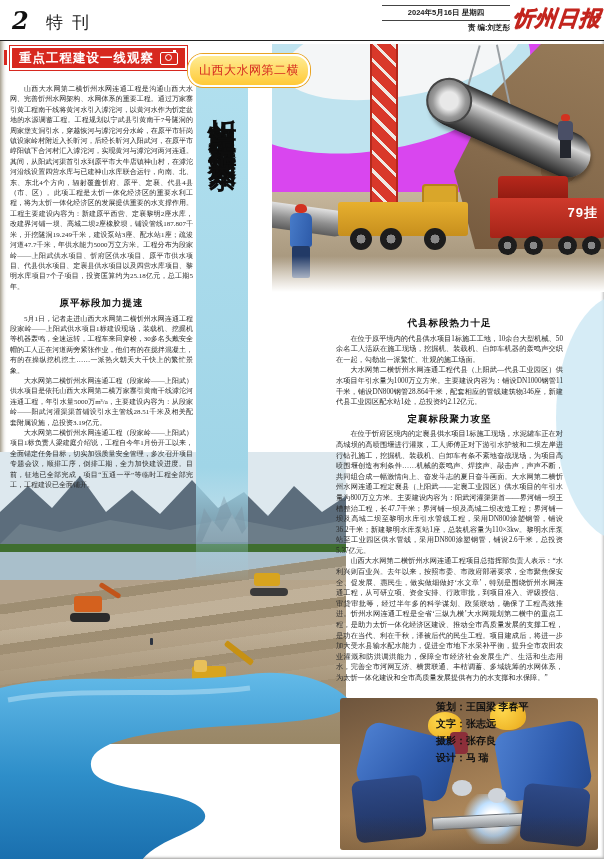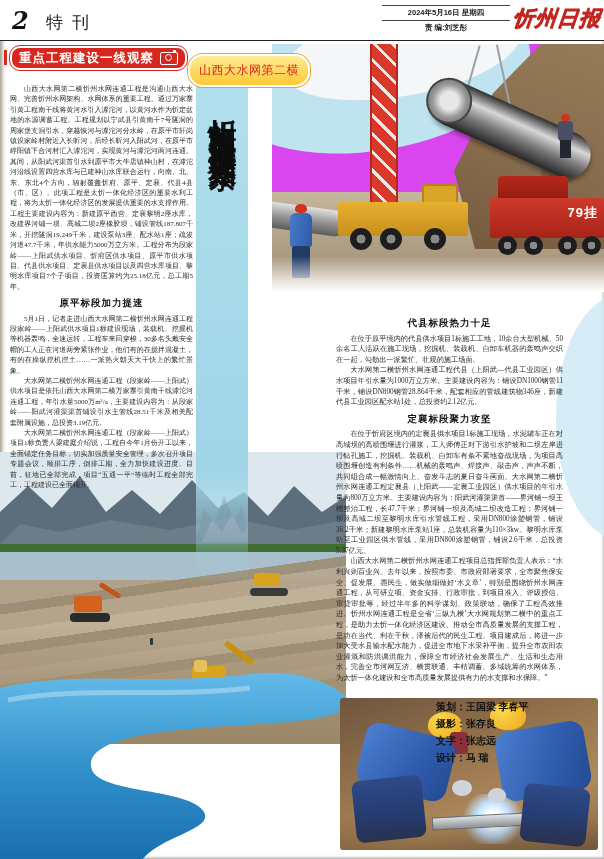--- a/index.html
+++ b/index.html
@@ -4,26 +4,26 @@
 <style>
   html,body{margin:0;padding:0;background:#c9c2b4;font-family:"Liberation Serif",serif;}
   #page{position:relative;width:604px;height:859px;margin:0 auto;background:#fff;overflow:hidden;
         box-shadow:inset 5px 0 4px -3px #9a927f, inset -3px 0 3px -2px #bbb, inset 0 -3px 3px -2px #999, inset 0 2px 2px -1px #bbb;}
   
   #header{position:absolute;left:0;top:0;width:604px;height:40px;border-bottom:1.5px solid #222;background:#fff;z-index:20;}
   .pagenum{position:absolute;left:12px;top:6px;font:bold italic 24px "DejaVu Serif",serif;color:#111;}
   .section{position:absolute;left:46px;top:11px;font-size:17px;letter-spacing:9px;color:#222;font-family:"Liberation Sans",sans-serif;}
   .datebox{position:absolute;right:94px;top:5px;width:128px;text-align:center;font-size:7.5px;color:#222;border-top:1px solid #444;font-family:"Liberation Sans",sans-serif;}
   .datebox .date{padding:2px 0;border-bottom:1px solid #444;font-weight:bold;}
-  .datebox .editor{padding:2px 0;font-weight:bold;}
+  .datebox .editor{padding:2px 0;font-weight:bold;text-align:right;}
   .masthead{position:absolute;right:3px;top:4px;width:88px;color:#c3251e;font:bold italic 21px "DejaVu Serif",serif;
             transform:skewX(-6deg);text-shadow:0.6px 0.6px 0 #c3251e;letter-spacing:1px;}
   
   #banner{position:absolute;left:12px;top:48px;height:20px;display:flex;align-items:center;gap:6px;padding:0 7px;
-          background:#d7281f;color:#fff;font-weight:bold;font-size:12.5px;letter-spacing:1px;border-radius:8px;
+          background:#d7281f;color:#fff;font-weight:bold;font-size:12.5px;letter-spacing:1px;border-radius:0;
           outline:1px solid #d7281f;outline-offset:2px;z-index:10;font-family:"Liberation Sans",sans-serif;}
   #banner::before{content:"";position:absolute;left:-8px;top:2px;width:3px;height:15px;background:#d7281f;}
   .cam{width:16px;height:11px;border:1.2px solid #fff;border-radius:2px;position:relative;display:inline-block;}
   .cam::before{content:"";position:absolute;left:4px;top:1.5px;width:5px;height:5px;border:1.2px solid #fff;border-radius:50%;}
   .cam::after{content:"";position:absolute;right:1px;top:-3px;width:3px;height:2px;background:#fff;}
   #tag{position:absolute;left:188px;top:54px;width:118px;height:29px;border-radius:15px;
        background:linear-gradient(#ffec94,#ffc937);border:2px solid #fff;box-shadow:0 0 0 1px #e8a322;
        display:flex;align-items:center;justify-content:center;color:#d5281f;font-weight:normal;font-size:12px;
        z-index:12;font-family:"Liberation Sans",sans-serif;letter-spacing:0.5px;text-align:center;}
   
@@ -191,22 +191,22 @@
 
   <div class="col" id="rightcol">
     <div class="subhead">代县标段热力十足</div>
     <p>在位于原平境内的代县供水项目1标施工工地，10余台大型机械、50余名工人活跃在施工现场，挖掘机、装载机、自卸车机器的轰鸣声交织在一起，勾勒出一派繁忙、壮观的施工场面。</p>
     <p>大水网第二横忻州水网连通工程代县（上阳武—代县工业园区）供水项目年引水量为1000万立方米。主要建设内容为：铺设DN1000钢管11千米，铺设DN800钢管28.864千米，配套相应的管线建筑物346座，新建代县工业园区配水站1处，总投资约2.12亿元。</p>
     <div class="subhead">定襄标段聚力攻坚</div>
     <p>在位于忻府区境内的定襄县供水项目1标施工现场，水泥罐车正在对高城坝的高喷围堰进行灌浆，工人师傅正对下游引水护坡和二坝左岸进行钻孔施工，挖掘机、装载机、自卸车有条不紊地奋战现场，为项目高喷围堰创造有利条件……机械的轰鸣声、焊接声、敲击声，声声不断，共同组合成一幅激情向上、奋发斗志的夏日奋斗画面。大水网第二横忻州水网连通工程定襄县（上阳武——定襄工业园区）供水项目的年引水量为800万立方米。主要建设内容为：阳武河灌渠渠首——界河铺一坝王槽整治工程，长47.7千米；界河铺一坝及高城二坝改造工程；界河铺一坝及高城二坝至黎明水库引水管线工程，采用DN800涂塑钢管，铺设36.2千米；新建黎明水库泵站1座，总装机容量为110×3kw。黎明水库泵站至工业园区供水管线，采用DN800涂塑钢管，铺设2.6千米，总投资5.37亿元。</p>
     <p>山西大水网第二横忻州水网连通工程项目总指挥部负责人表示：“水利兴则百业兴。去年以来，按照市委、市政府部署要求，全市聚焦保安全、促发展、惠民生，做实做细做好‘水文章’，特别是围绕忻州水网连通工程，从可研立项、资金安排、行政审批，到项目准入、评级授信、审贷审批等，经过半年多的科学谋划、政策联动，确保了工程高效推进。忻州水网连通工程是全省‘三纵九横’大水网规划第二横中的重点工程，是助力太忻一体化经济区建设、推动全市高质量发展的支撑工程，是功在当代、利在千秋，泽被后代的民生工程。项目建成后，将进一步加大受水县输水配水能力，促进全市地下水采补平衡，提升全市农田农业灌溉和防洪调洪能力，保障全市经济社会发展生产、生活和生态用水，完善全市河网互济、横贯联通、丰枯调蓄、多域统筹的水网体系，为太忻一体化建设和全市高质量发展提供有力的水支撑和水保障。”</p>
     <div id="credits">
       <div>策划：王国梁  李春平</div>
+      <div>文字：张志远</div>
       <div>摄影：张存良</div>
-      <div>文字：张志远</div>
       <div>设计：马  瑞</div>
     </div>
   </div>
 
   <div id="photo-left">
     <svg class="mnt" width="346" height="78" viewBox="0 0 346 78">
       <polygon points="0,78 0,46 28,20 52,42 80,10 106,46 132,24 160,48 192,14 218,42 244,26 268,50 294,20 322,46 346,30 346,78" fill="#5c6d7c"></polygon>
       <polygon points="0,78 20,58 60,66 110,54 170,64 230,52 290,64 346,54 346,78" fill="#74848f" opacity="0.7"></polygon>
     </svg>
     <div class="pl-channel"></div>

